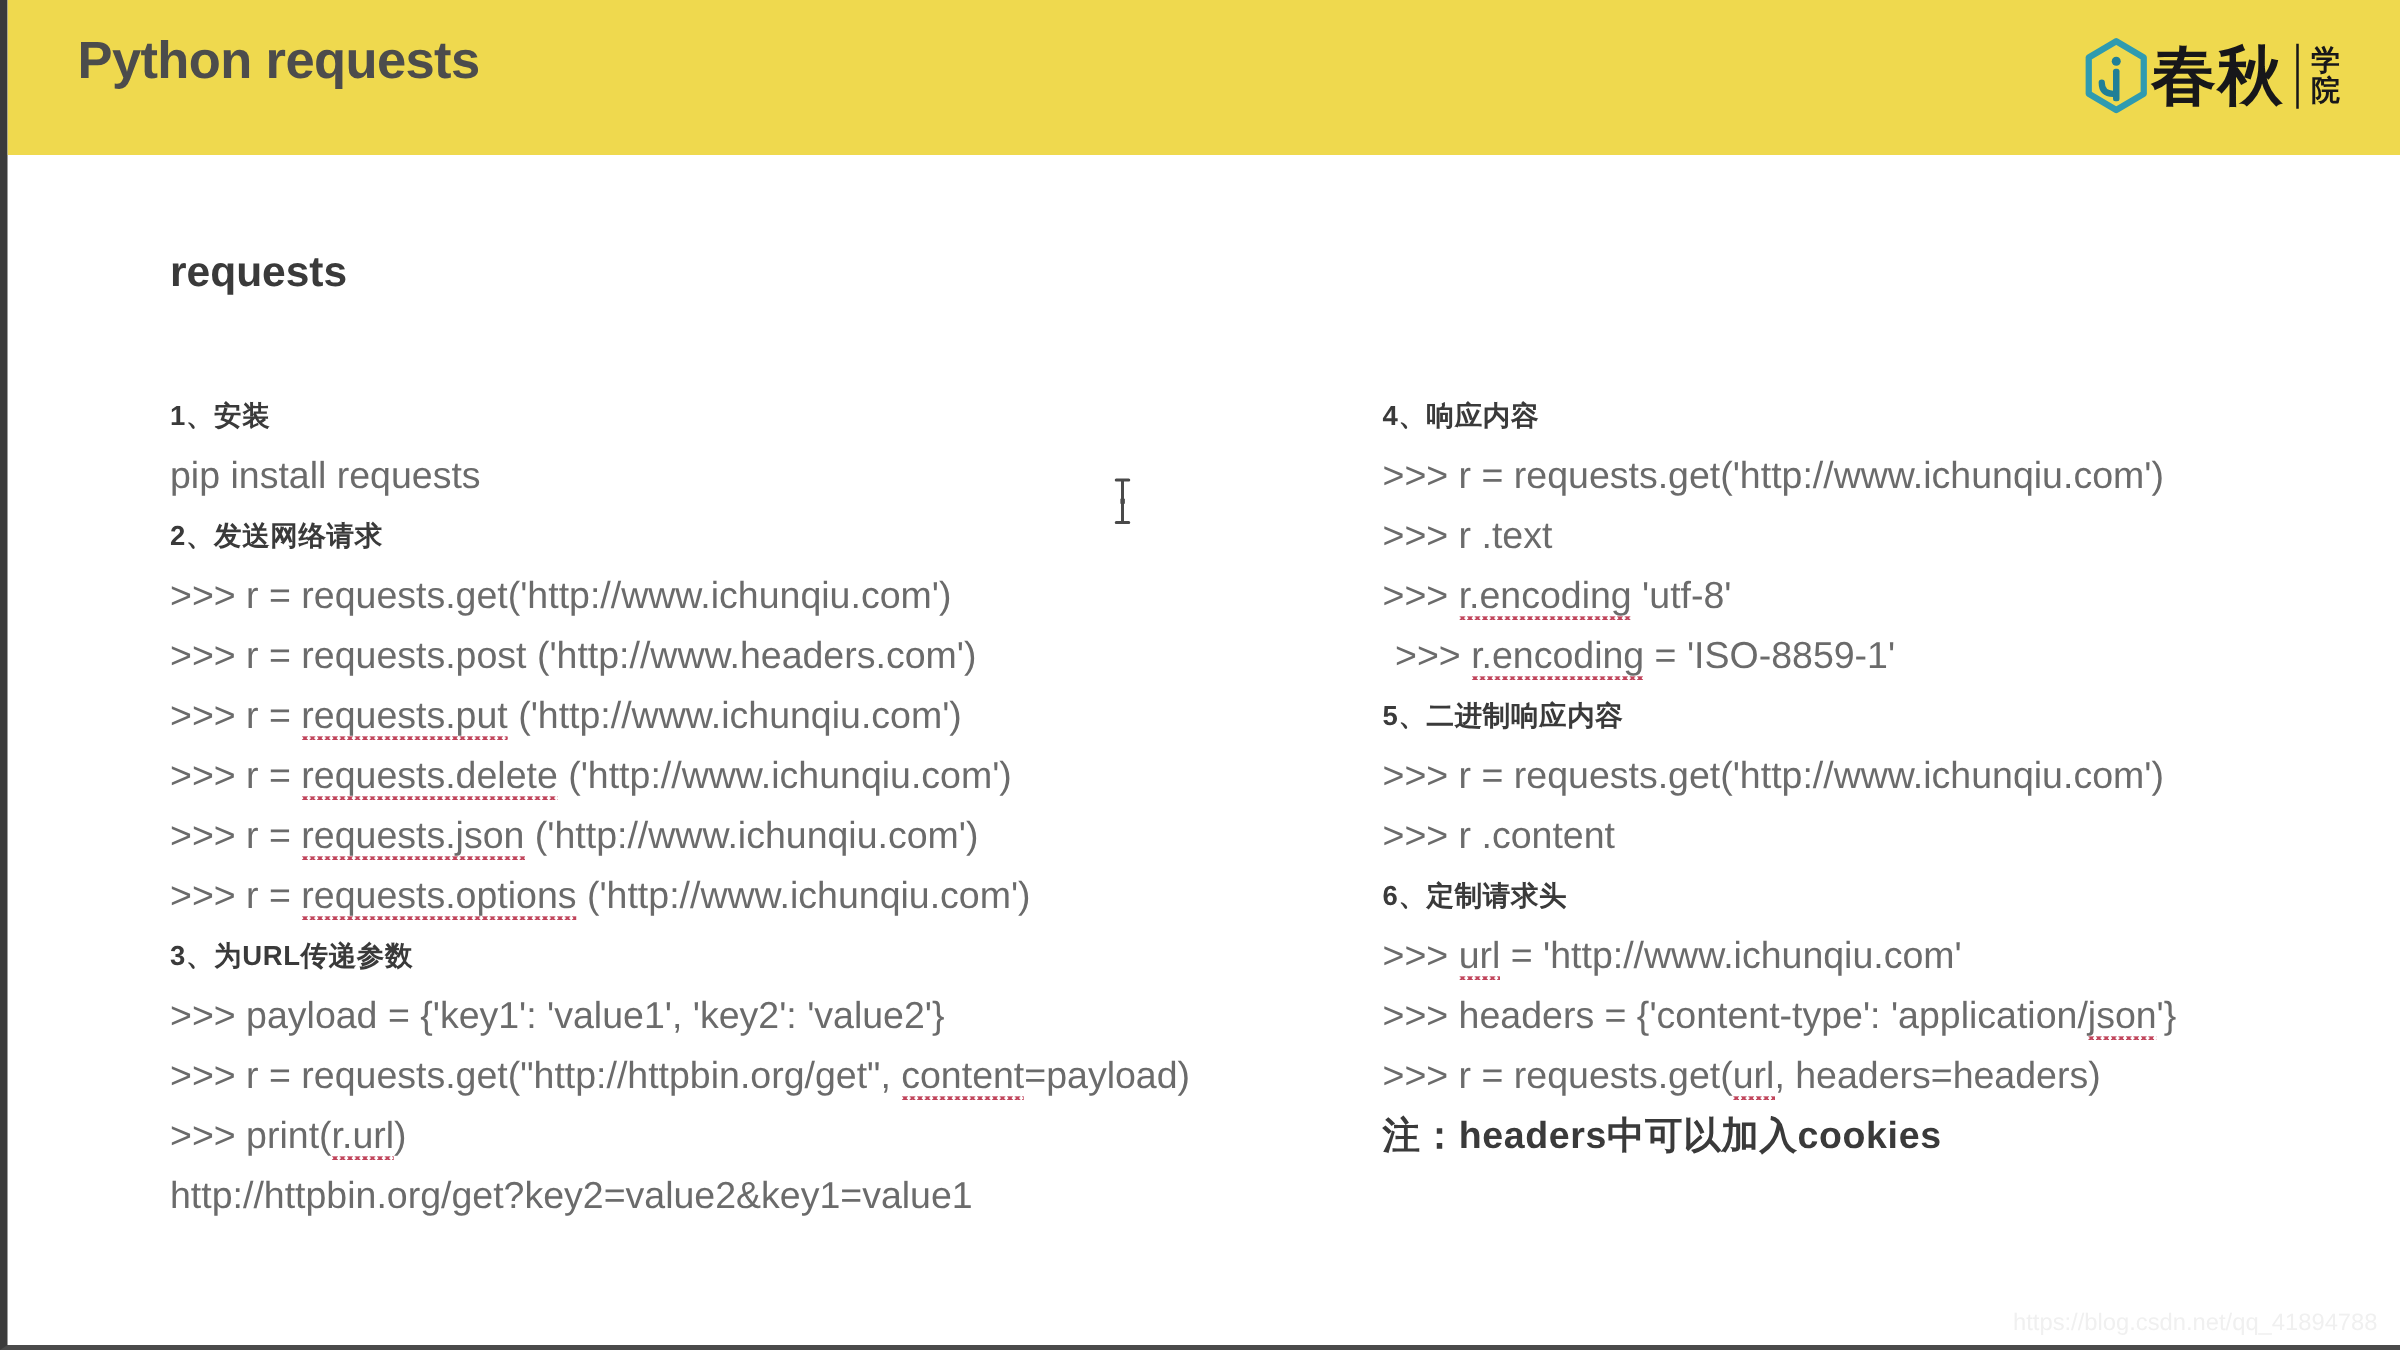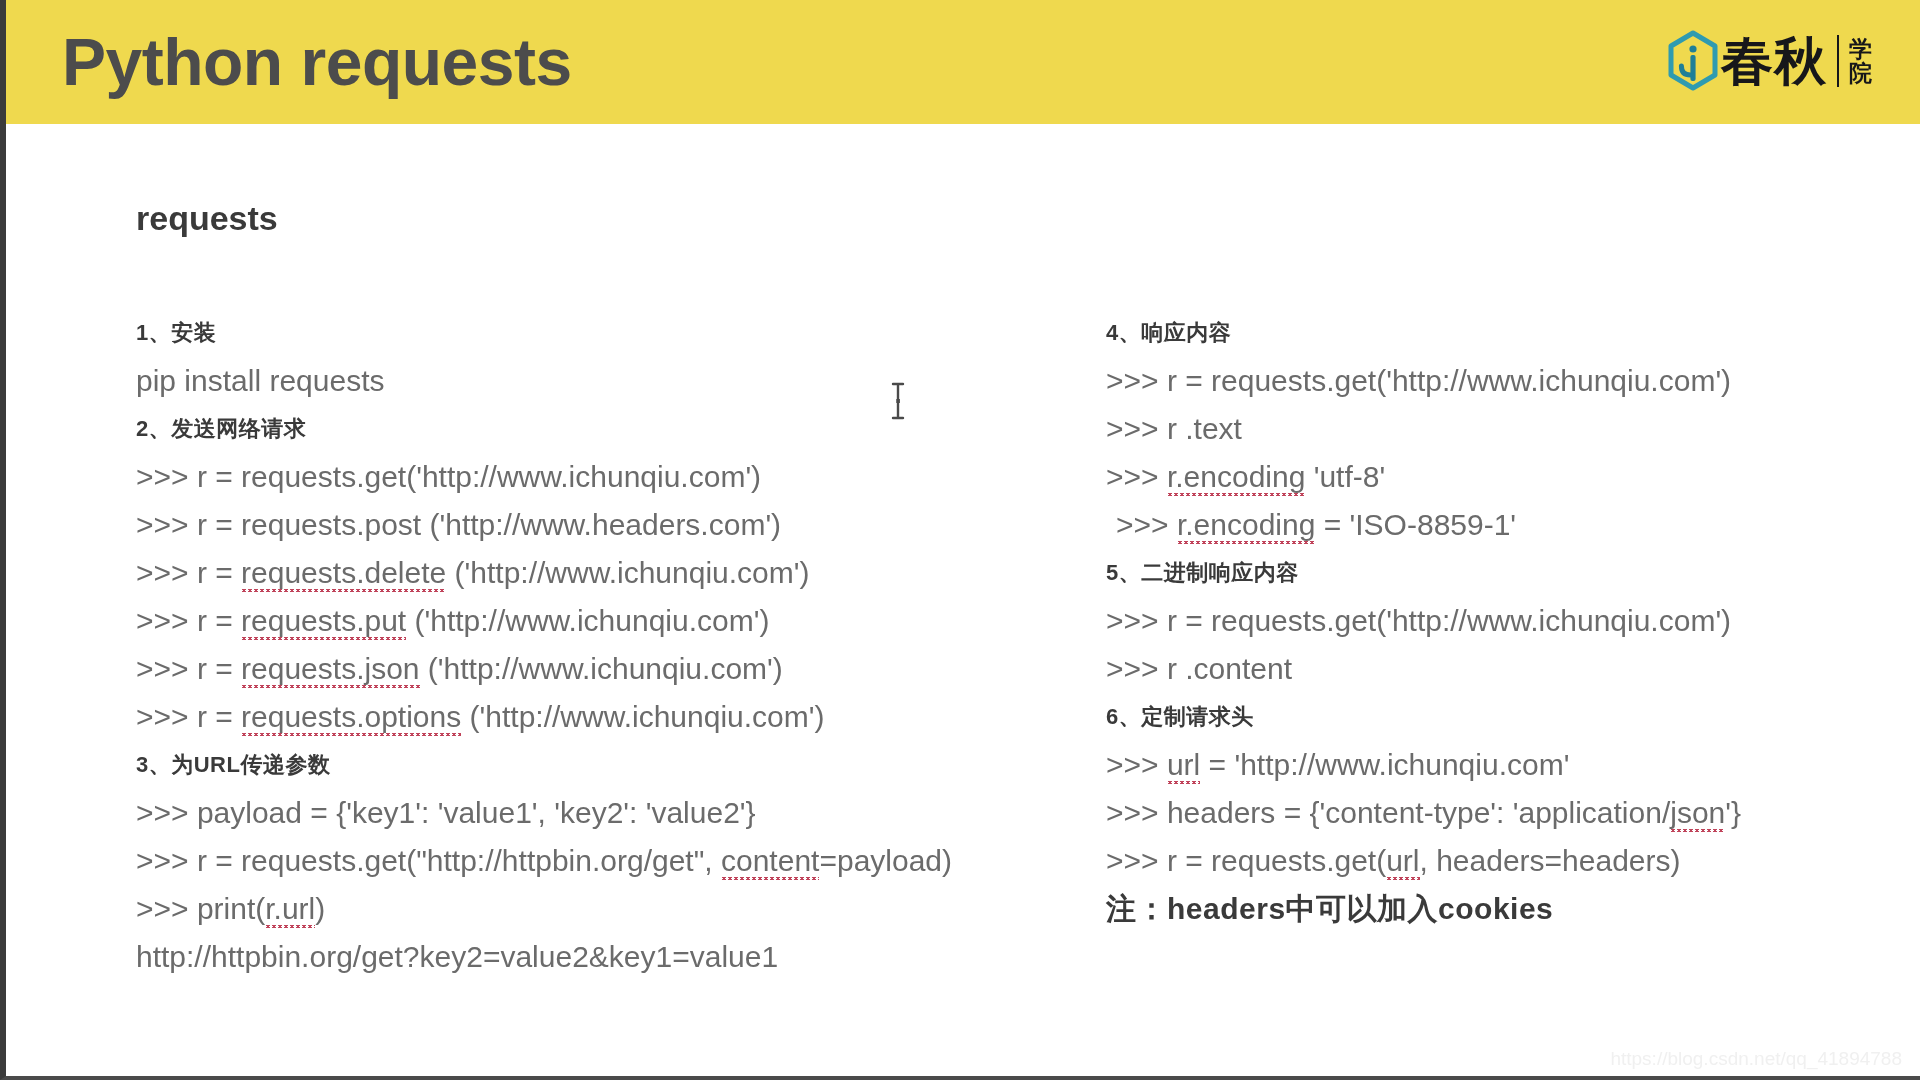--- a/index.html
+++ b/index.html
@@ -34,21 +34,21 @@
     left: 0; top: 0;
     width: 100%;
     height: 124px;
     background: #efd94e;
     box-sizing: border-box;
   }
   #banner-title {
     position: absolute;
     left: 56px;
     top: 24px;
-    font-size: 66px;
+    font-size: 42px;
     font-weight: bold;
     color: #4c4c4c;
     letter-spacing: -0.5px;
     white-space: nowrap;
   }
 
   
   #logo {
     position: absolute;
     right: 48px;
@@ -197,22 +197,22 @@
   <div id="content">
 
     <div id="section-heading">requests</div>
 
     <div class="column" id="col-left">
         <div class="line head">1、安装</div>
         <div class="line plain">pip install requests</div>
         <div class="line head">2、发送网络请求</div>
         <div class="line code"><span>&gt;&gt;&gt; r = </span><span>requests.get('http://www.ichunqiu.com')</span></div>
         <div class="line code"><span>&gt;&gt;&gt; r = </span><span>requests.post ('http://www.headers.com')</span></div>
+        <div class="line code"><span>&gt;&gt;&gt; r = </span><span class="sq">requests.put</span><span> ('http://www.ichunqiu.com')</span></div>
         <div class="line code"><span>&gt;&gt;&gt; r = </span><span class="sq">requests.delete</span><span> ('http://www.ichunqiu.com')</span></div>
-        <div class="line code"><span>&gt;&gt;&gt; r = </span><span class="sq">requests.put</span><span> ('http://www.ichunqiu.com')</span></div>
         <div class="line code"><span>&gt;&gt;&gt; r = </span><span class="sq">requests.json</span><span> ('http://www.ichunqiu.com')</span></div>
         <div class="line code"><span>&gt;&gt;&gt; r = </span><span class="sq">requests.options</span><span> ('http://www.ichunqiu.com')</span></div>
         <div class="line head">3、为URL传递参数</div>
         <div class="line code"><span>&gt;&gt;&gt; payload = {'key1': 'value1', 'key2': 'value2'}</span></div>
         <div class="line code"><span>&gt;&gt;&gt; r = requests.get("http://httpbin.org/get", </span><span class="sq">content</span><span>=payload)</span></div>
         <div class="line code"><span>&gt;&gt;&gt; print(</span><span class="sq">r.url</span><span>)</span></div>
         <div class="line plain">http://httpbin.org/get?key2=value2&amp;key1=value1</div>
       </div>
     <div class="column" id="col-right">
         <div class="line head">4、响应内容</div>

